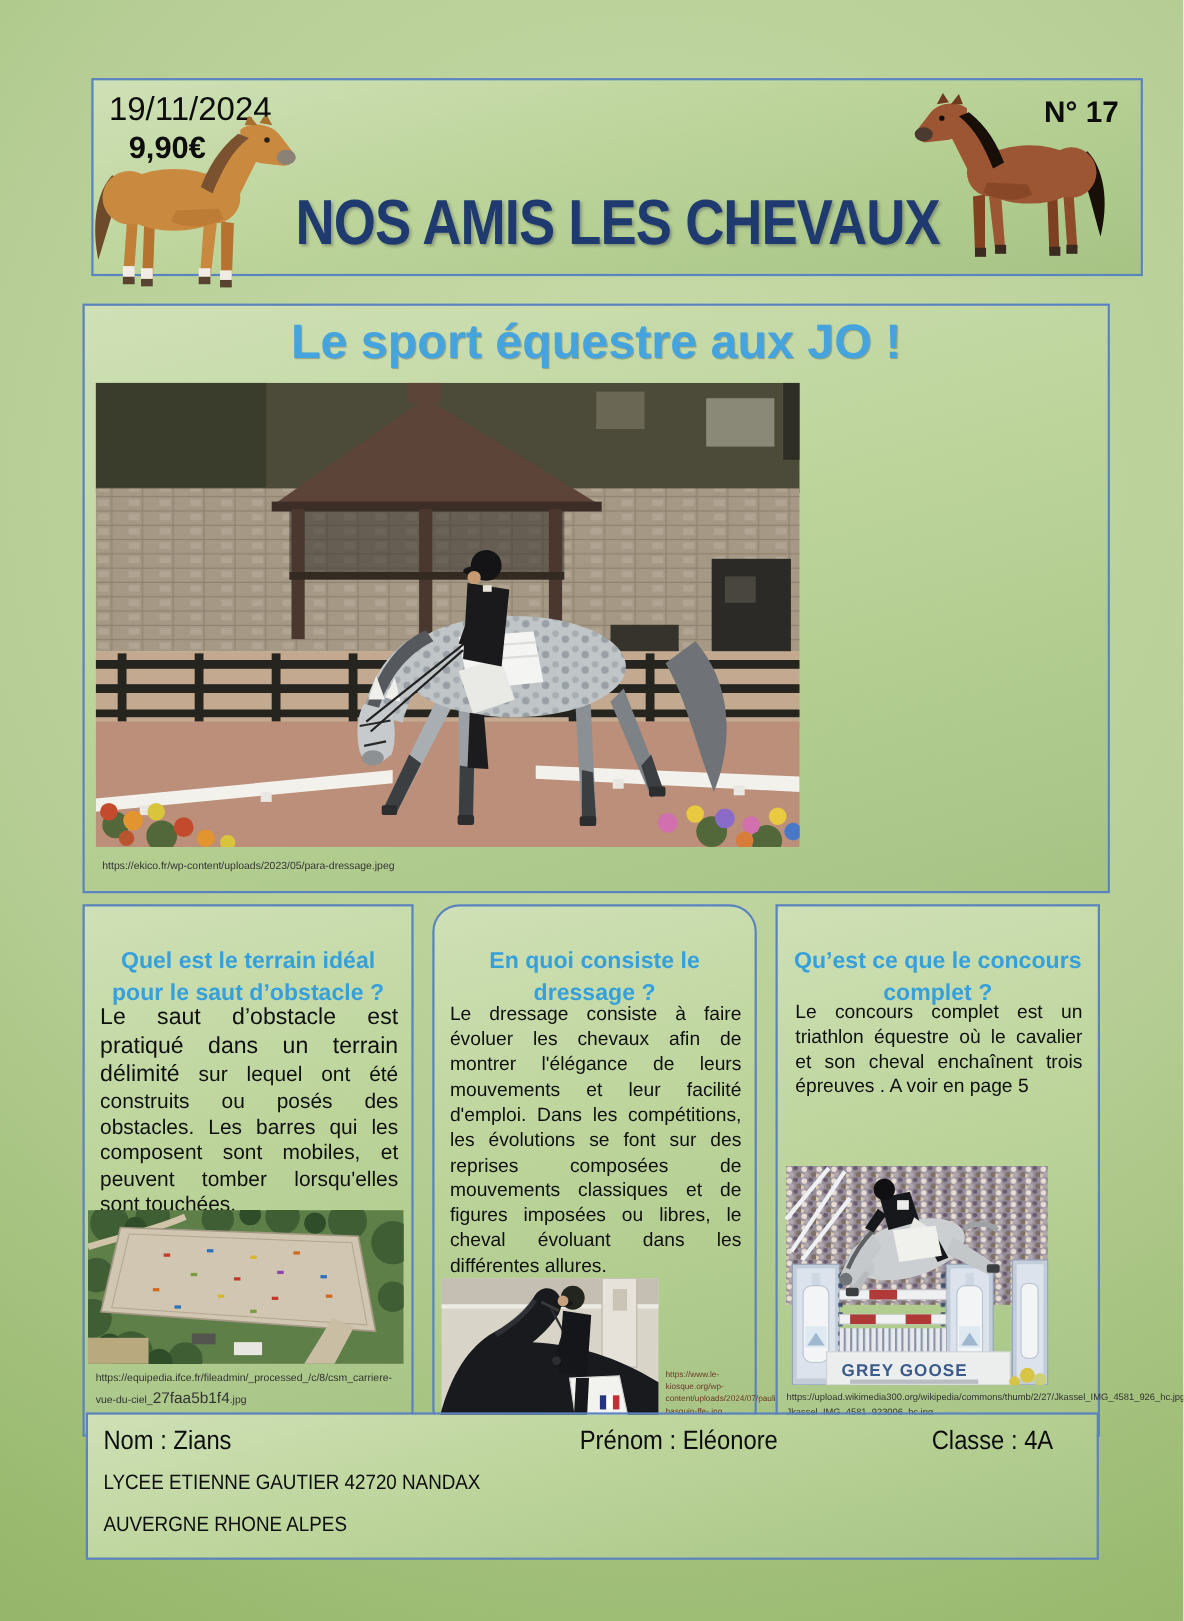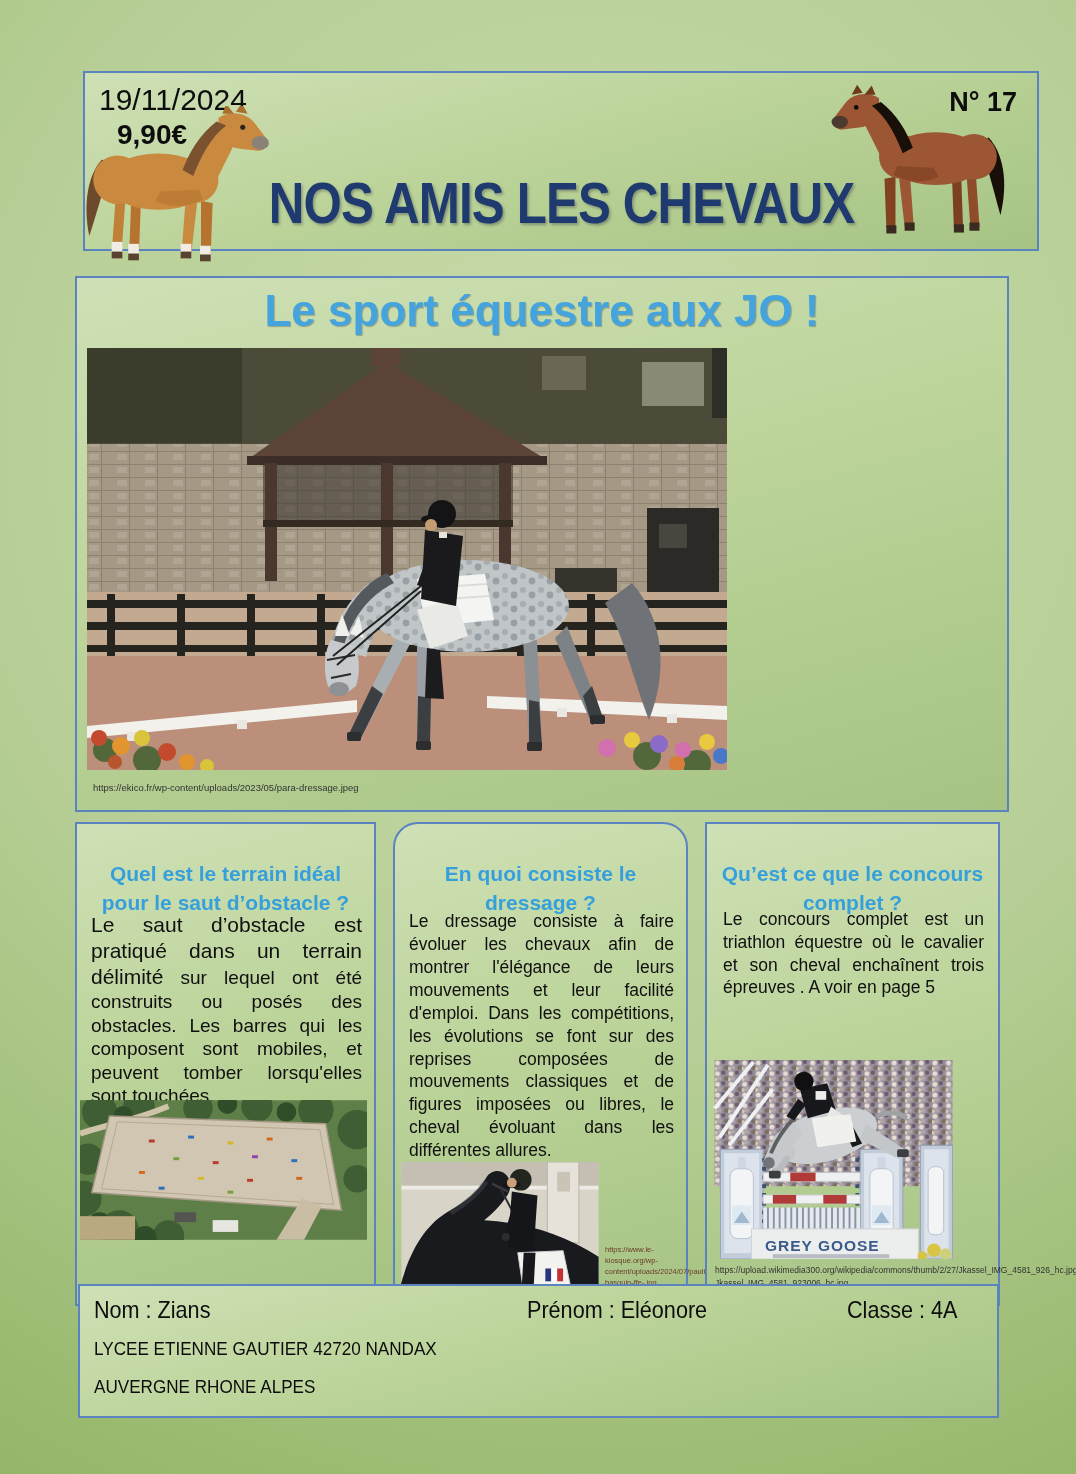--- a/index.html
+++ b/index.html
@@ -280,20 +280,23 @@
             <rect x="220" y="78" width="6" height="3" fill="#d2691e"></rect>
           <rect x="80" y="88" width="6" height="3" fill="#2d6fb8"></rect>
             <rect x="150" y="92" width="6" height="3" fill="#7a9c3e"></rect>
         </g>
         <polygon points="200,142 226,100 246,108 228,142" fill="#c9bda4"></polygon>
         <rect x="0" y="118" width="56" height="24" fill="#b9a97e"></rect>
         <rect x="135" y="122" width="26" height="12" fill="#e8e6e0"></rect>
         <rect x="96" y="114" width="22" height="10" fill="#555550"></rect>
       </svg>
     </div>
+    <div class="caption" style="left:10px;right:8px;top:422px;font-size:9.5px;line-height:1.5;">
+      <span>https://equipedia.ifce.fr/fileadmin/_processed_/c/8/csm_carriere-vue-du-ciel_</span><span class="credit-big">27faa5b1f4</span><span>.jpg</span>
+    </div>
   </div>
 
   <div class="box" style="left:393px;top:822px;width:291px;height:480px;border-radius:25px;">
     <div class="col-heading">En quoi  consiste le dressage ?</div>
     <div class="col-body" style="left:14px;right:12px;top:86px;font-size:17.5px;line-height:1.31;">Le dressage consiste à faire évoluer les chevaux afin de montrer l'élégance de leurs mouvements et leur facilité d'emploi. Dans les compétitions, les évolutions se font sur des reprises composées de mouvements classiques et de figures imposées ou libres, le cheval évoluant dans les différentes allures.</div>
 
     <div class="photo" style="left:5px;top:338px;">
       <svg viewBox="0 0 200 142" width="200" height="140">
         <rect width="200" height="142" fill="#d8d4c8"></rect>
         <rect width="200" height="26" fill="#c4bfb2"></rect>

